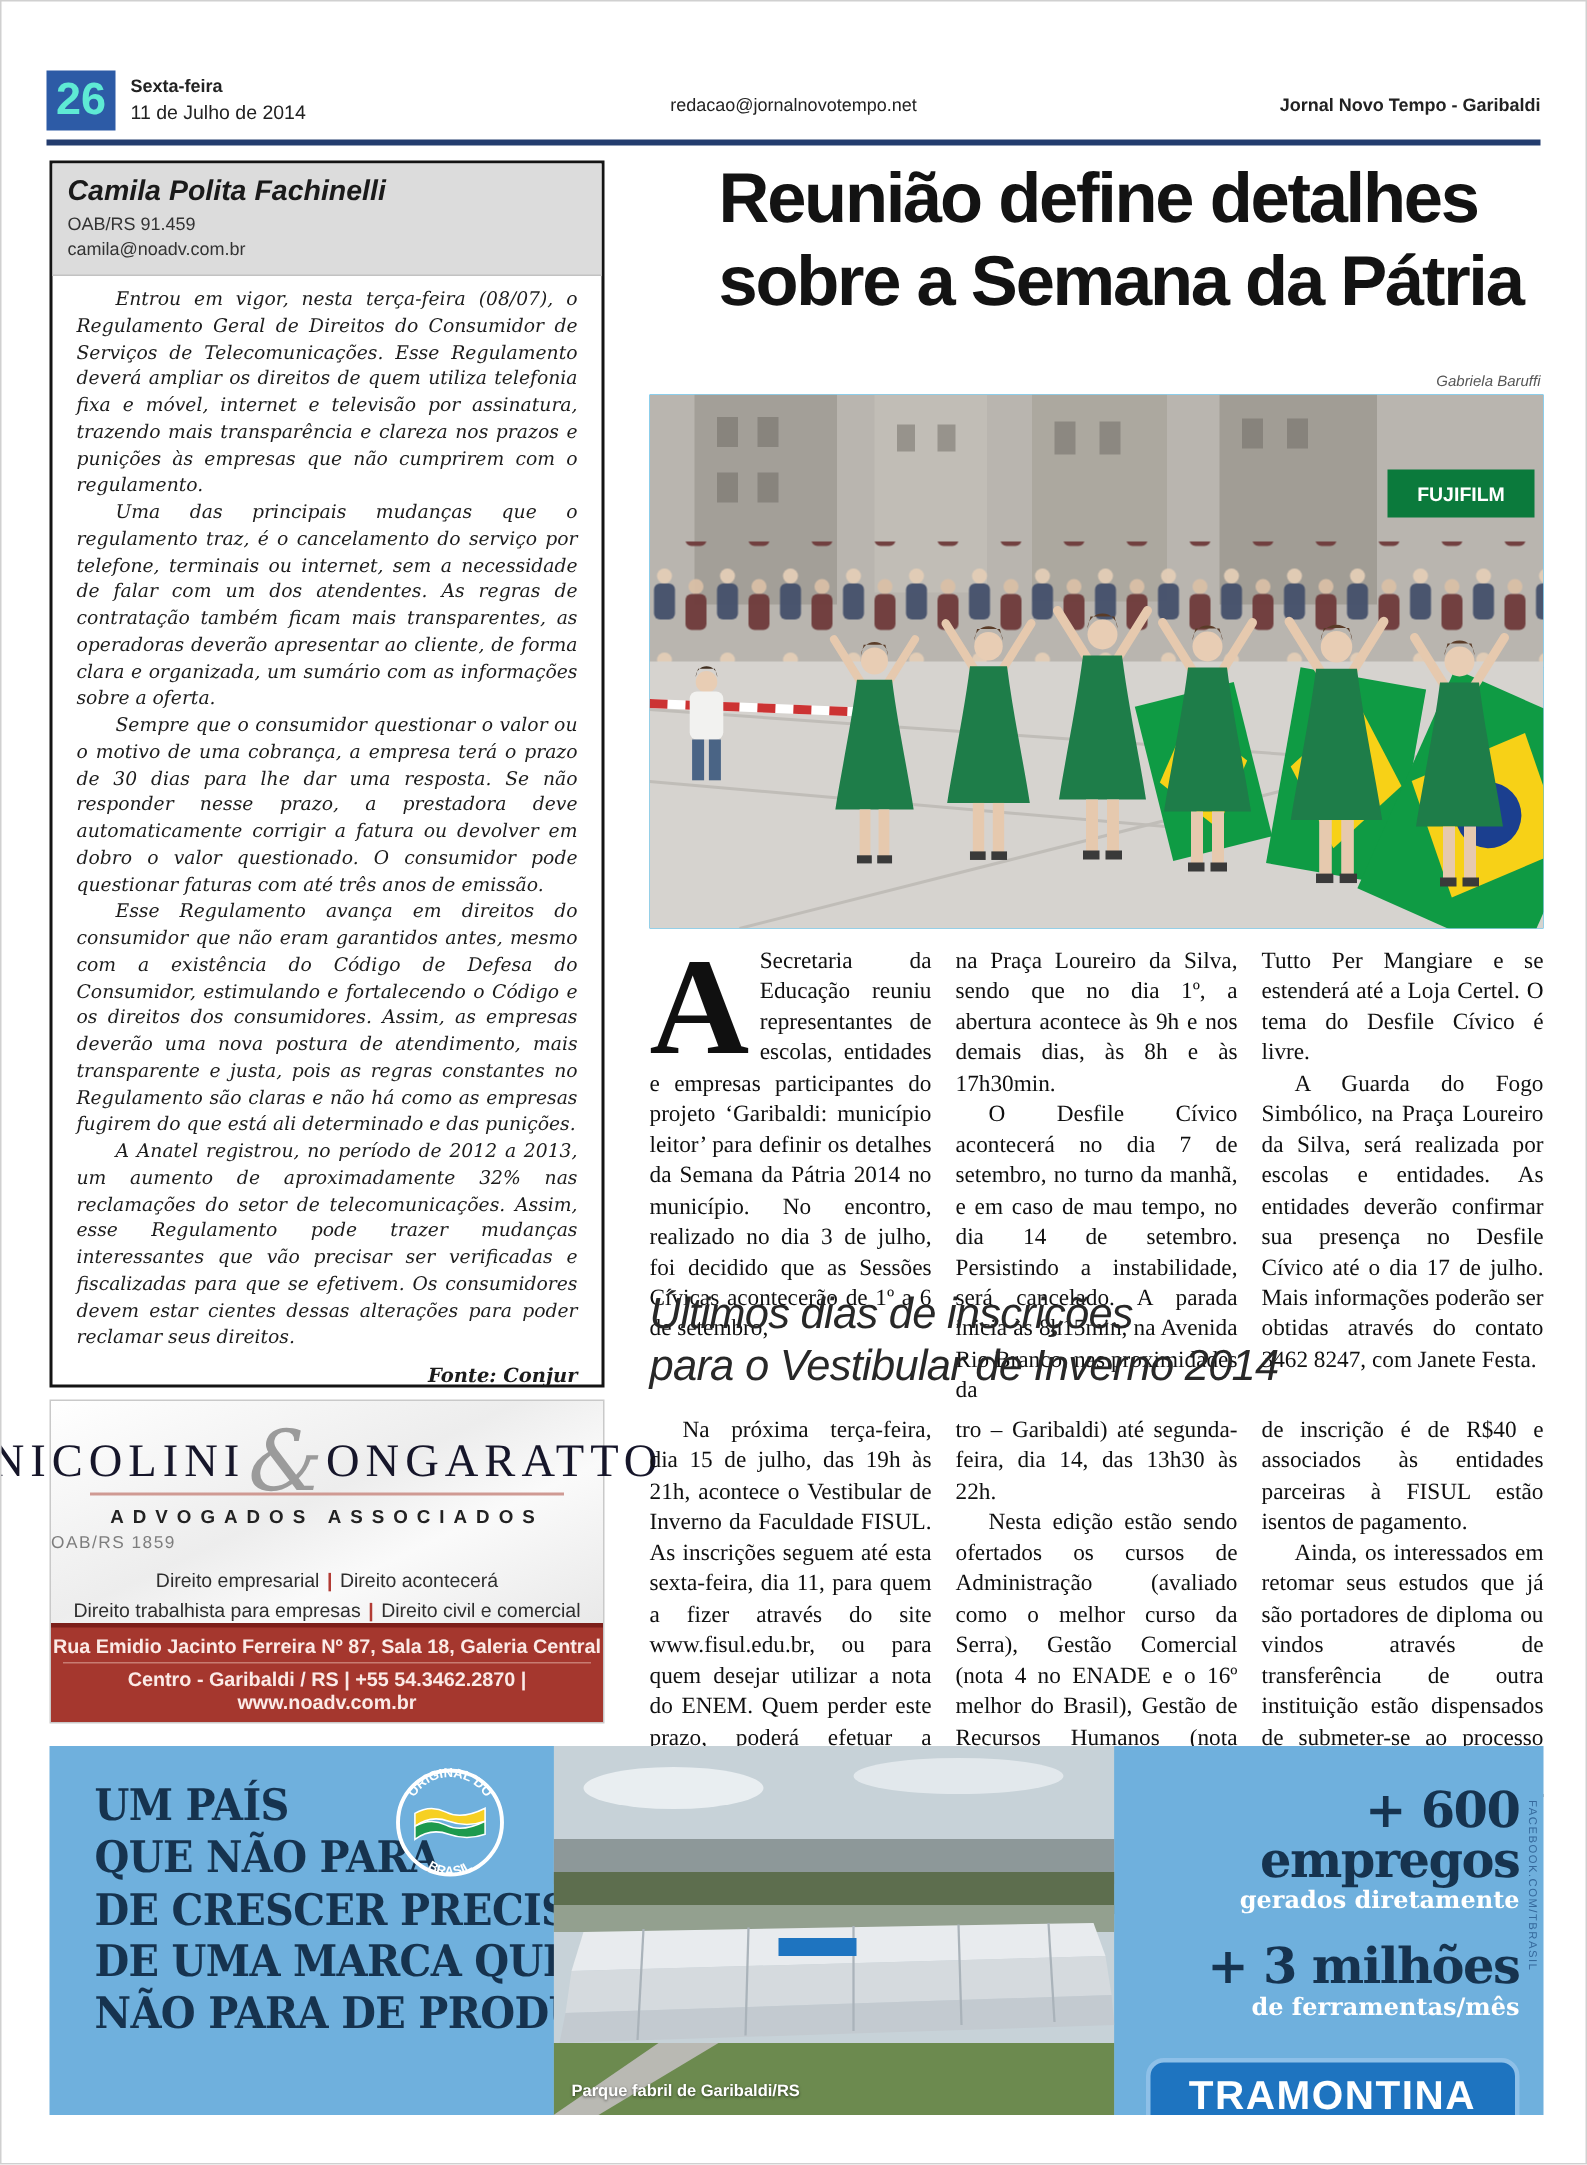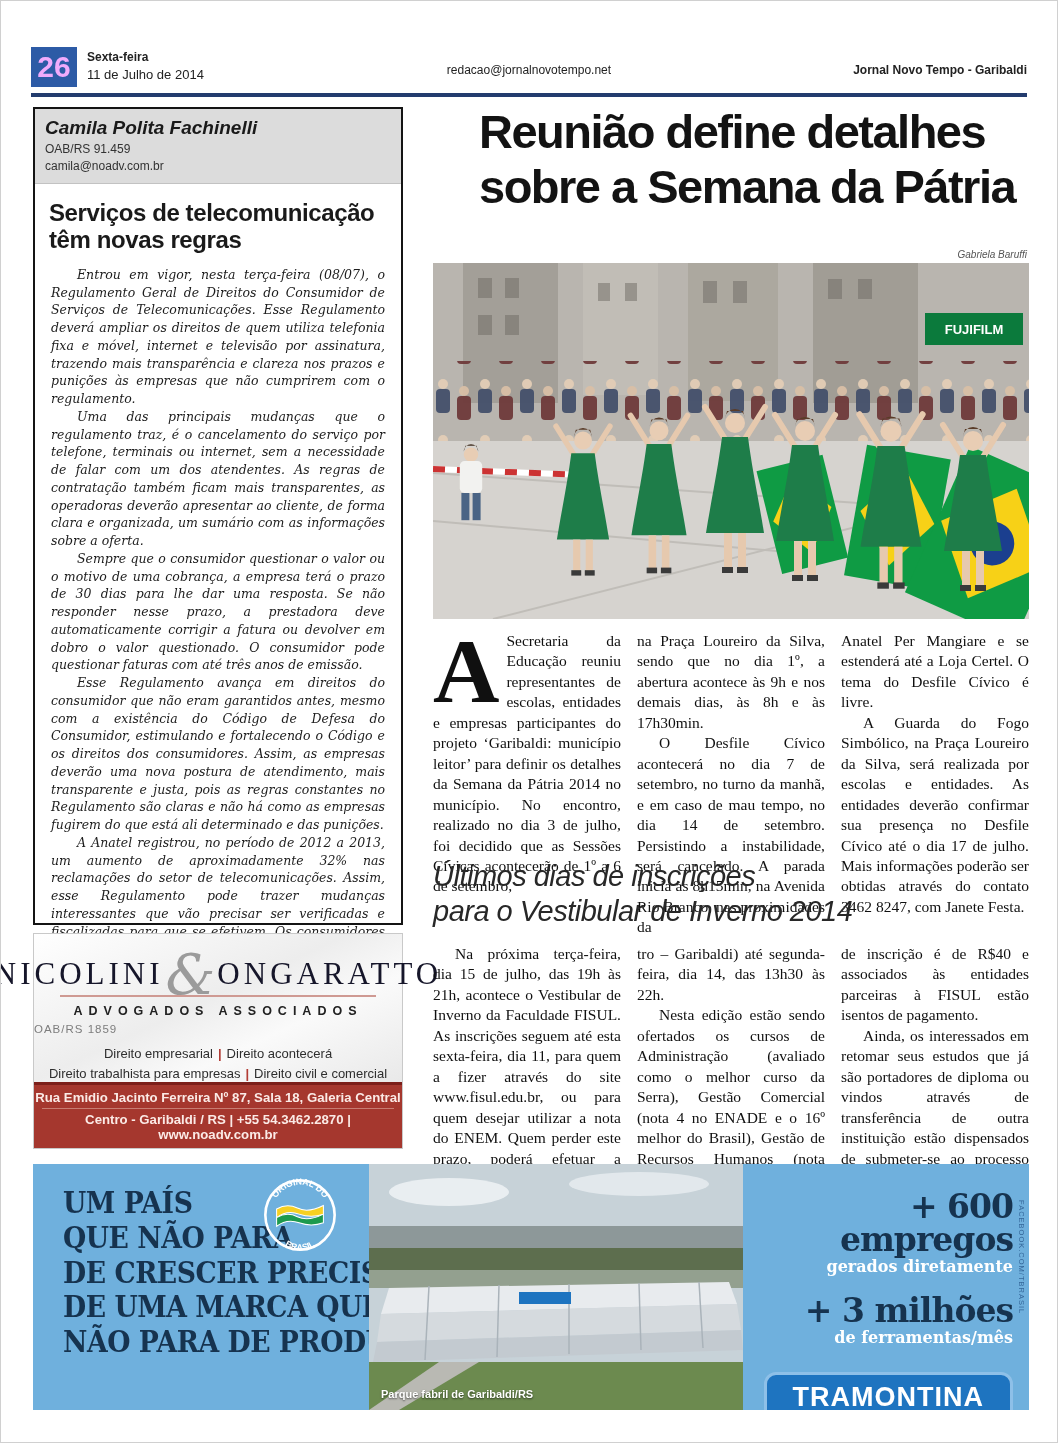--- a/index.html
+++ b/index.html
@@ -1,21 +1,21 @@
 <!DOCTYPE html>
 <html><head>
 <meta charset="utf-8">
 <style>
   html,body{margin:0;padding:0;background:#e9e9e9;}
   .page{position:relative;width:1058px;height:1443px;margin:0 auto;background:#ffffff;
         font-family:"Liberation Sans",sans-serif;overflow:hidden;border:1px solid #d0d0d0;box-sizing:border-box;}
 
   
   .header{position:absolute;left:30px;right:30px;top:46px;height:46px;border-bottom:4px solid #233c6e;}
-  .pagebox{position:absolute;left:0;top:0;width:46px;height:40px;background:#2d5ba6;color:#f0abfc;
+  .pagebox{position:absolute;left:0;top:0;width:46px;height:40px;background:#2d5ba6;color:#5eead4;
            font-size:30px;font-weight:bold;display:flex;align-items:center;justify-content:center;}
   .dateblock{position:absolute;left:56px;top:3px;}
   .day{font-weight:bold;font-size:12px;color:#222;}
   .date{font-size:13px;color:#222;margin-top:3px;}
   .hemail{position:absolute;left:0;right:0;top:16px;text-align:center;font-size:12px;color:#222;}
   .masthead{position:absolute;right:0;top:16px;font-size:12px;font-weight:bold;color:#222;}
 
   
   .lbox{position:absolute;left:32px;top:106px;width:370px;height:818px;border:2px solid #141414;background:#fff;box-sizing:border-box;}
   .lbox-head{background:#dcdcdc;padding:8px 10px 10px 10px;border-bottom:1px solid #c2c2c2;}
@@ -97,21 +97,20 @@
     <div class="hemail">redacao@jornalnovotempo.net</div>
     <div class="masthead">Jornal Novo Tempo - Garibaldi</div>
   </div>
 
   <div class="lbox">
     <div class="lbox-head">
       <div class="author">Camila Polita Fachinelli</div>
       <div class="oab">OAB/RS 91.459</div>
       <div class="lemail">camila@noadv.com.br</div>
     </div>
-    <div class="ltitle">Serviços de telecomunicação têm novas regras</div>
     <div class="lbody">
       <p>Entrou em vigor, nesta terça-feira (08/07), o Regulamento Geral de Direitos do Consumidor de Serviços de Telecomunicações. Esse Regulamento deverá ampliar os direitos de quem utiliza telefonia fixa e móvel, internet e televisão por assinatura, trazendo mais transparência e clareza nos prazos e punições às empresas que não cumprirem com o regulamento.</p>
       <p>Uma das principais mudanças que o regulamento traz, é o cancelamento do serviço por telefone, terminais ou internet, sem a necessidade de falar com um dos atendentes. As regras de contratação também ficam mais transparentes, as operadoras deverão apresentar ao cliente, de forma clara e organizada, um sumário com as informações sobre a oferta.</p>
       <p>Sempre que o consumidor questionar o valor ou o motivo de uma cobrança, a empresa terá o prazo de 30 dias para lhe dar uma resposta. Se não responder nesse prazo, a prestadora deve automaticamente corrigir a fatura ou devolver em dobro o valor questionado. O consumidor pode questionar faturas com até três anos de emissão.</p>
       <p>Esse Regulamento avança em direitos do consumidor que não eram garantidos antes, mesmo com a existência do Código de Defesa do Consumidor, estimulando e fortalecendo o Código e os direitos dos consumidores. Assim, as empresas deverão uma nova postura de atendimento, mais transparente e justa, pois as regras constantes no Regulamento são claras e não há como as empresas fugirem do que está ali determinado e das punições.</p>
       <p>A Anatel registrou, no período de 2012 a 2013, um aumento de aproximadamente 32% nas reclamações do setor de telecomunicações. Assim, esse Regulamento pode trazer mudanças interessantes que vão precisar ser verificadas e fiscalizadas para que se efetivem. Os consumidores devem estar cientes dessas alterações para poder reclamar seus direitos.</p>
     </div>
     <div class="fonte">Fonte: Conjur</div>
   </div>
 
@@ -227,21 +226,21 @@
   <div class="cols main">
     <div class="col">
       <span class="dropcap">A</span>
       <p class="noindent">Secretaria da Educação reuniu representantes de escolas, entidades e empresas participantes do projeto ‘Garibaldi: município leitor’ para definir os detalhes da Semana da Pátria 2014 no município. No encontro, realizado no dia 3 de julho, foi decidido que as Sessões Cívicas acontecerão de 1º a 6 de setembro,</p>
     </div>
     <div class="col">
       <p class="noindent">na Praça Loureiro da Silva, sendo que no dia 1º, a abertura acontece às 9h e nos demais dias, às 8h e às 17h30min.</p>
       <p>O Desfile Cívico acontecerá no dia 7 de setembro, no turno da manhã, e em caso de mau tempo, no dia 14 de setembro. Persistindo a instabilidade, será cancelado. A parada inicia às 8h15min, na Avenida Rio Branco, nas proximidades da</p>
     </div>
     <div class="col">
-      <p class="noindent">Anatel Per Mangiare e se estenderá até a Loja Certel. O tema do Desfile Cívico é livre.</p>
+      <p class="noindent">Tutto Per Mangiare e se estenderá até a Loja Certel. O tema do Desfile Cívico é livre.</p>
       <p>A Guarda do Fogo Simbólico, na Praça Loureiro da Silva, será realizada por escolas e entidades. As entidades deverão confirmar sua presença no Desfile Cívico até o dia 17 de julho. Mais informações poderão ser obtidas através do contato 3462 8247, com Janete Festa.</p>
     </div>
   </div>
 
   <div class="subhead">
     <div>Últimos dias de inscrições</div>
     <div>para o Vestibular de Inverno 2014</div>
   </div>
 
   <div class="cols vest">

